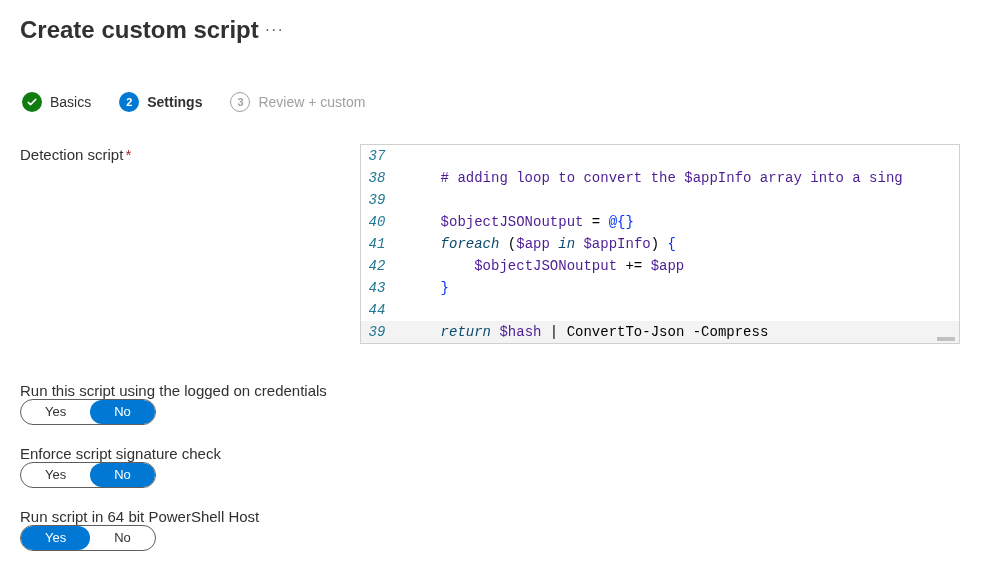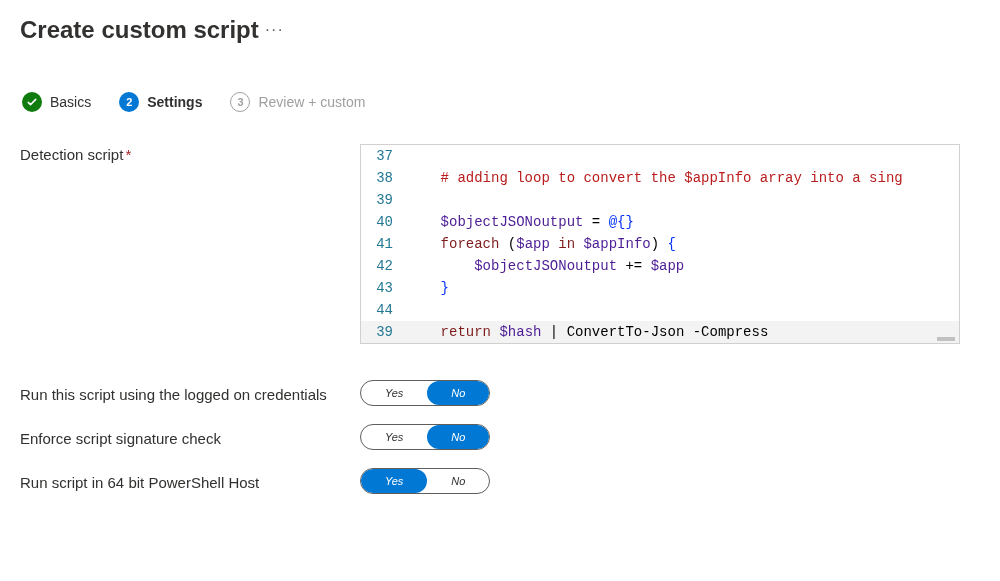--- a/index.html
+++ b/index.html
@@ -80,21 +80,21 @@
     }
     .step.pending .step-label {
       color: #a19f9d;
     }
     .form-row {
       display: flex;
       align-items: flex-start;
       margin-bottom: 18px;
     }
     .form-row.align-center {
-      align-items: center;
+      flex-direction: column;
     }
     .form-label {
       width: 340px;
       flex-shrink: 0;
       font-size: 15px;
       color: #323130;
       padding-top: 2px;
     }
     .required {
       color: #a4262c;
@@ -114,34 +114,35 @@
       flex-direction: column;
     }
     .code-line {
       display: flex;
       align-items: flex-start;
       min-height: 22px;
       line-height: 22px;
     }
     .line-number {
       width: 46px;
-      text-align: right;
+      text-align: center;
       padding-right: 14px;
       color: #237893;
       user-select: none;
       flex-shrink: 0;
+      font-style: italic;
     }
     .line-content {
       white-space: pre;
       flex: 1;
       overflow: hidden;
     }
-    .tok-comment { color: #b91c1c; }
+    .tok-comment { color: #4c1d95; }
     .tok-variable { color: #4c1d95; }
-    .tok-keyword { color: #7f1d1d; }
+    .tok-keyword { color: #0c4a6e; font-style: italic; }
     .tok-operator { color: #000000; }
     .tok-brace { color: #0431fa; }
     .tok-default { color: #000000; }
     .code-cursor-line {
       background: #f3f3f3;
     }
     .scrollbar-placeholder {
       position: absolute;
       bottom: 2px;
       right: 4px;
@@ -154,25 +155,24 @@
       align-items: center;
       border: 1px solid #605e5c;
       border-radius: 15px;
       height: 26px;
       overflow: hidden;
       background: #ffffff;
       cursor: pointer;
     }
     .toggle-option {
       padding: 0 24px;
-      font-size: 11px;
+      font-size: 13px;
       line-height: 24px;
       color: #323130;
       border-radius: 13px;
-      font-style: italic;
     }
     .toggle-option.selected {
       background: #0078d4;
       color: #ffffff;
     }
     .editor-spacer {
       margin-bottom: 36px;
     }
   </style>
 </head>

